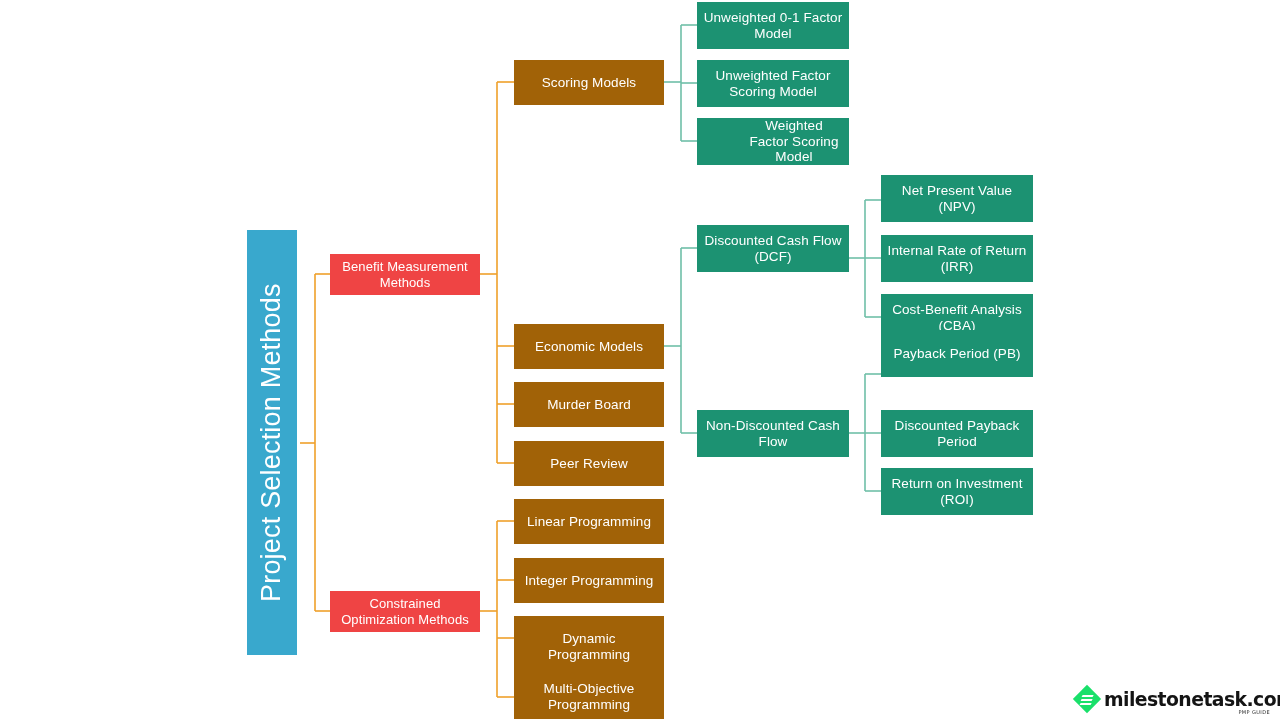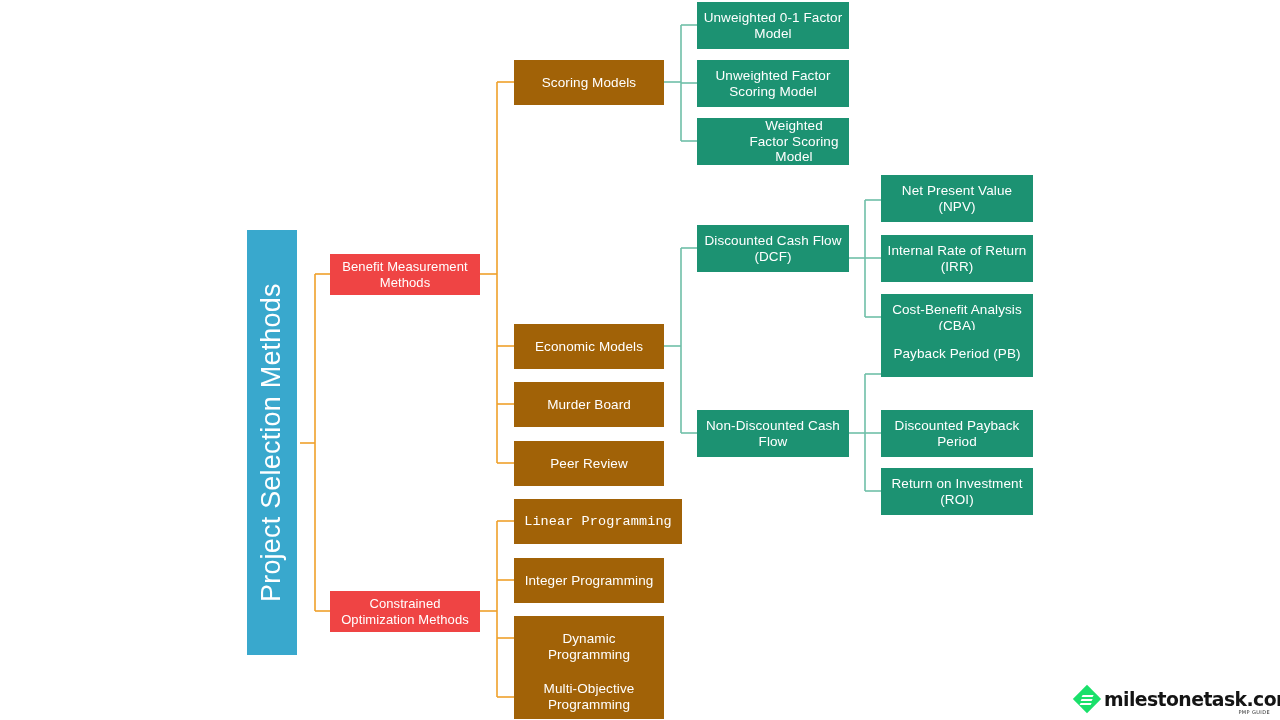--- a/index.html
+++ b/index.html
@@ -182,21 +182,21 @@
   <div class="node brown" style="left:330px; top:591px; width:150px; height:41px;">Constrained Optimization Methods</div>
 
   <div class="node orange" style="left:514px; top:60px; width:150px; height:45px;">Scoring Models</div>
 
   <div class="node orange" style="left:514px; top:382px; width:150px; height:45px;">Murder  Board</div>
 
   <div class="node orange" style="left:514px; top:324px; width:150px; height:45px;">Economic Models</div>
 
   <div class="node orange" style="left:514px; top:441px; width:150px; height:45px;">Peer Review</div>
 
-  <div class="node orange" style="left:514px; top:499px; width:168px; height:45px;font-family:Liberation Mono, monospace;">Linear Programming</div>
+  <div class="node orange" style="left:514px; top:499px; width:150px; height:45px;">Linear Programming</div>
 
   <div class="node orange" style="left:514px; top:558px; width:150px; height:45px;">Integer Programming</div>
 
   <div class="node orange" style="left:514px; top:616px; width:150px; height:62px;">Dynamic Programming</div>
 
   <div class="node orange" style="left:514px; top:674px; width:150px; height:45px;">Multi-Objective Programming</div>
 
   <div class="node green" style="left:697px; top:2px; width:152px; height:47px;">Unweighted 0-1 Factor Model</div>
 
   <div class="node green" style="left:697px; top:60px; width:152px; height:47px;">Unweighted Factor Scoring Model</div>

